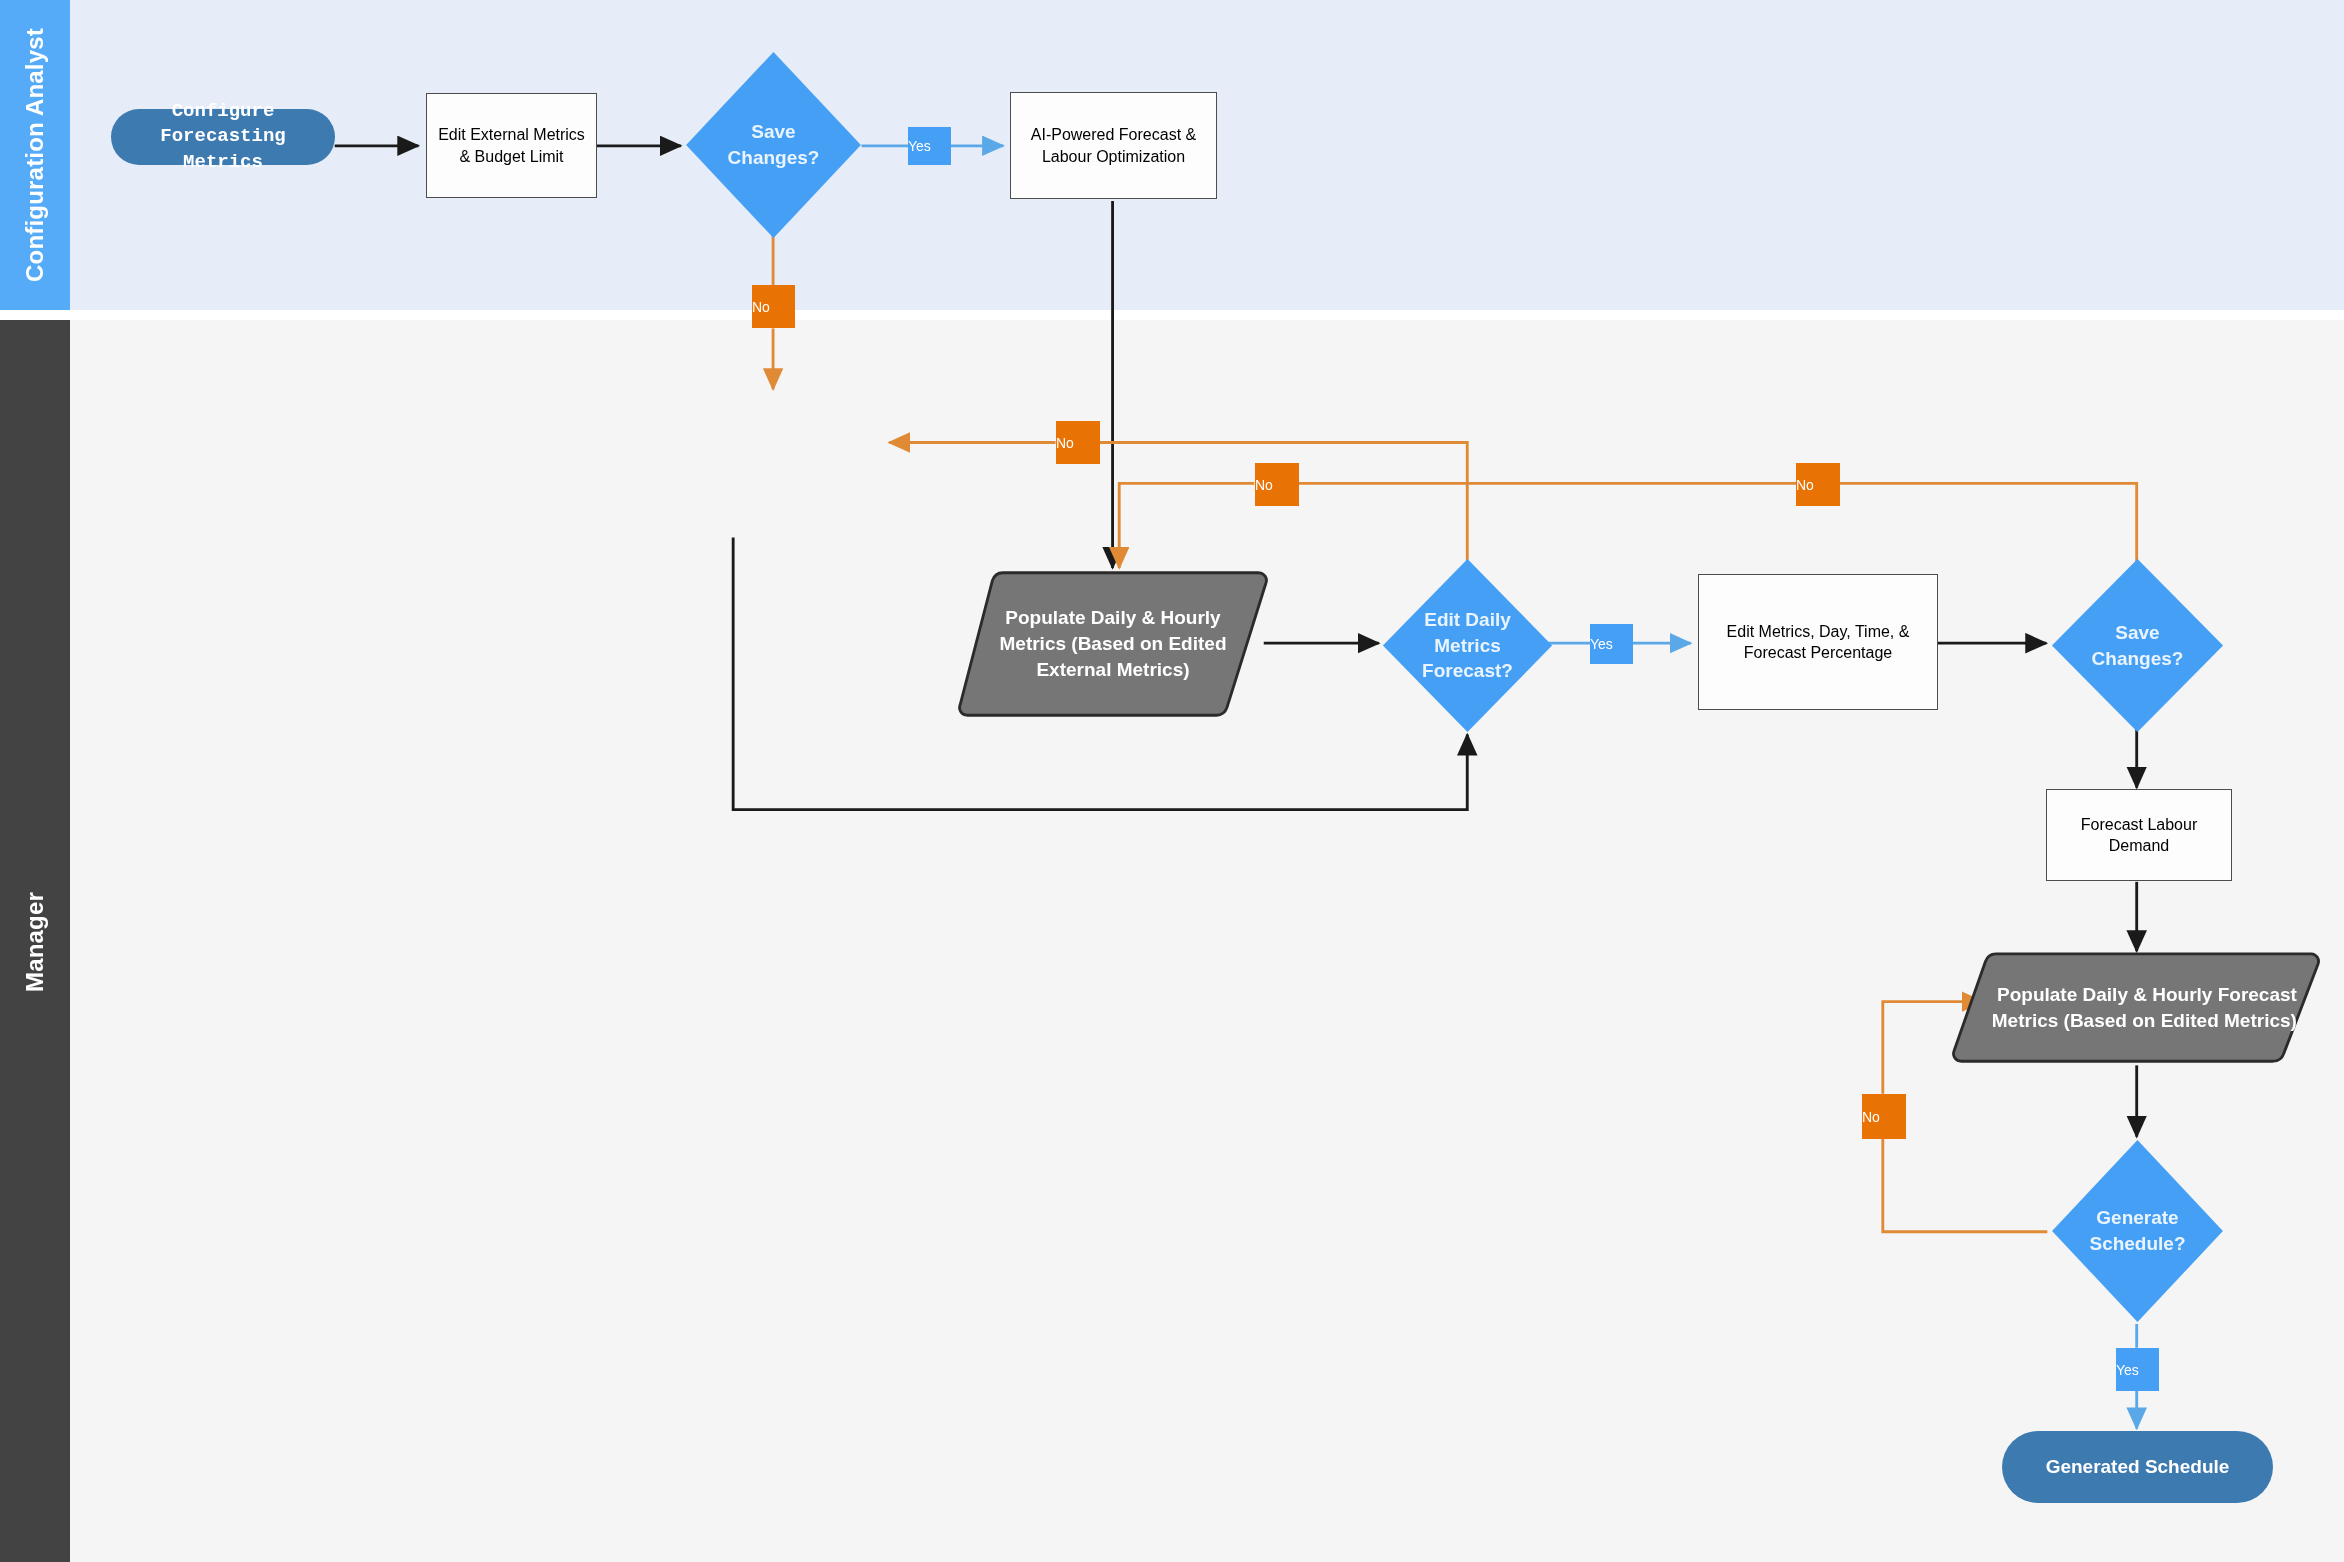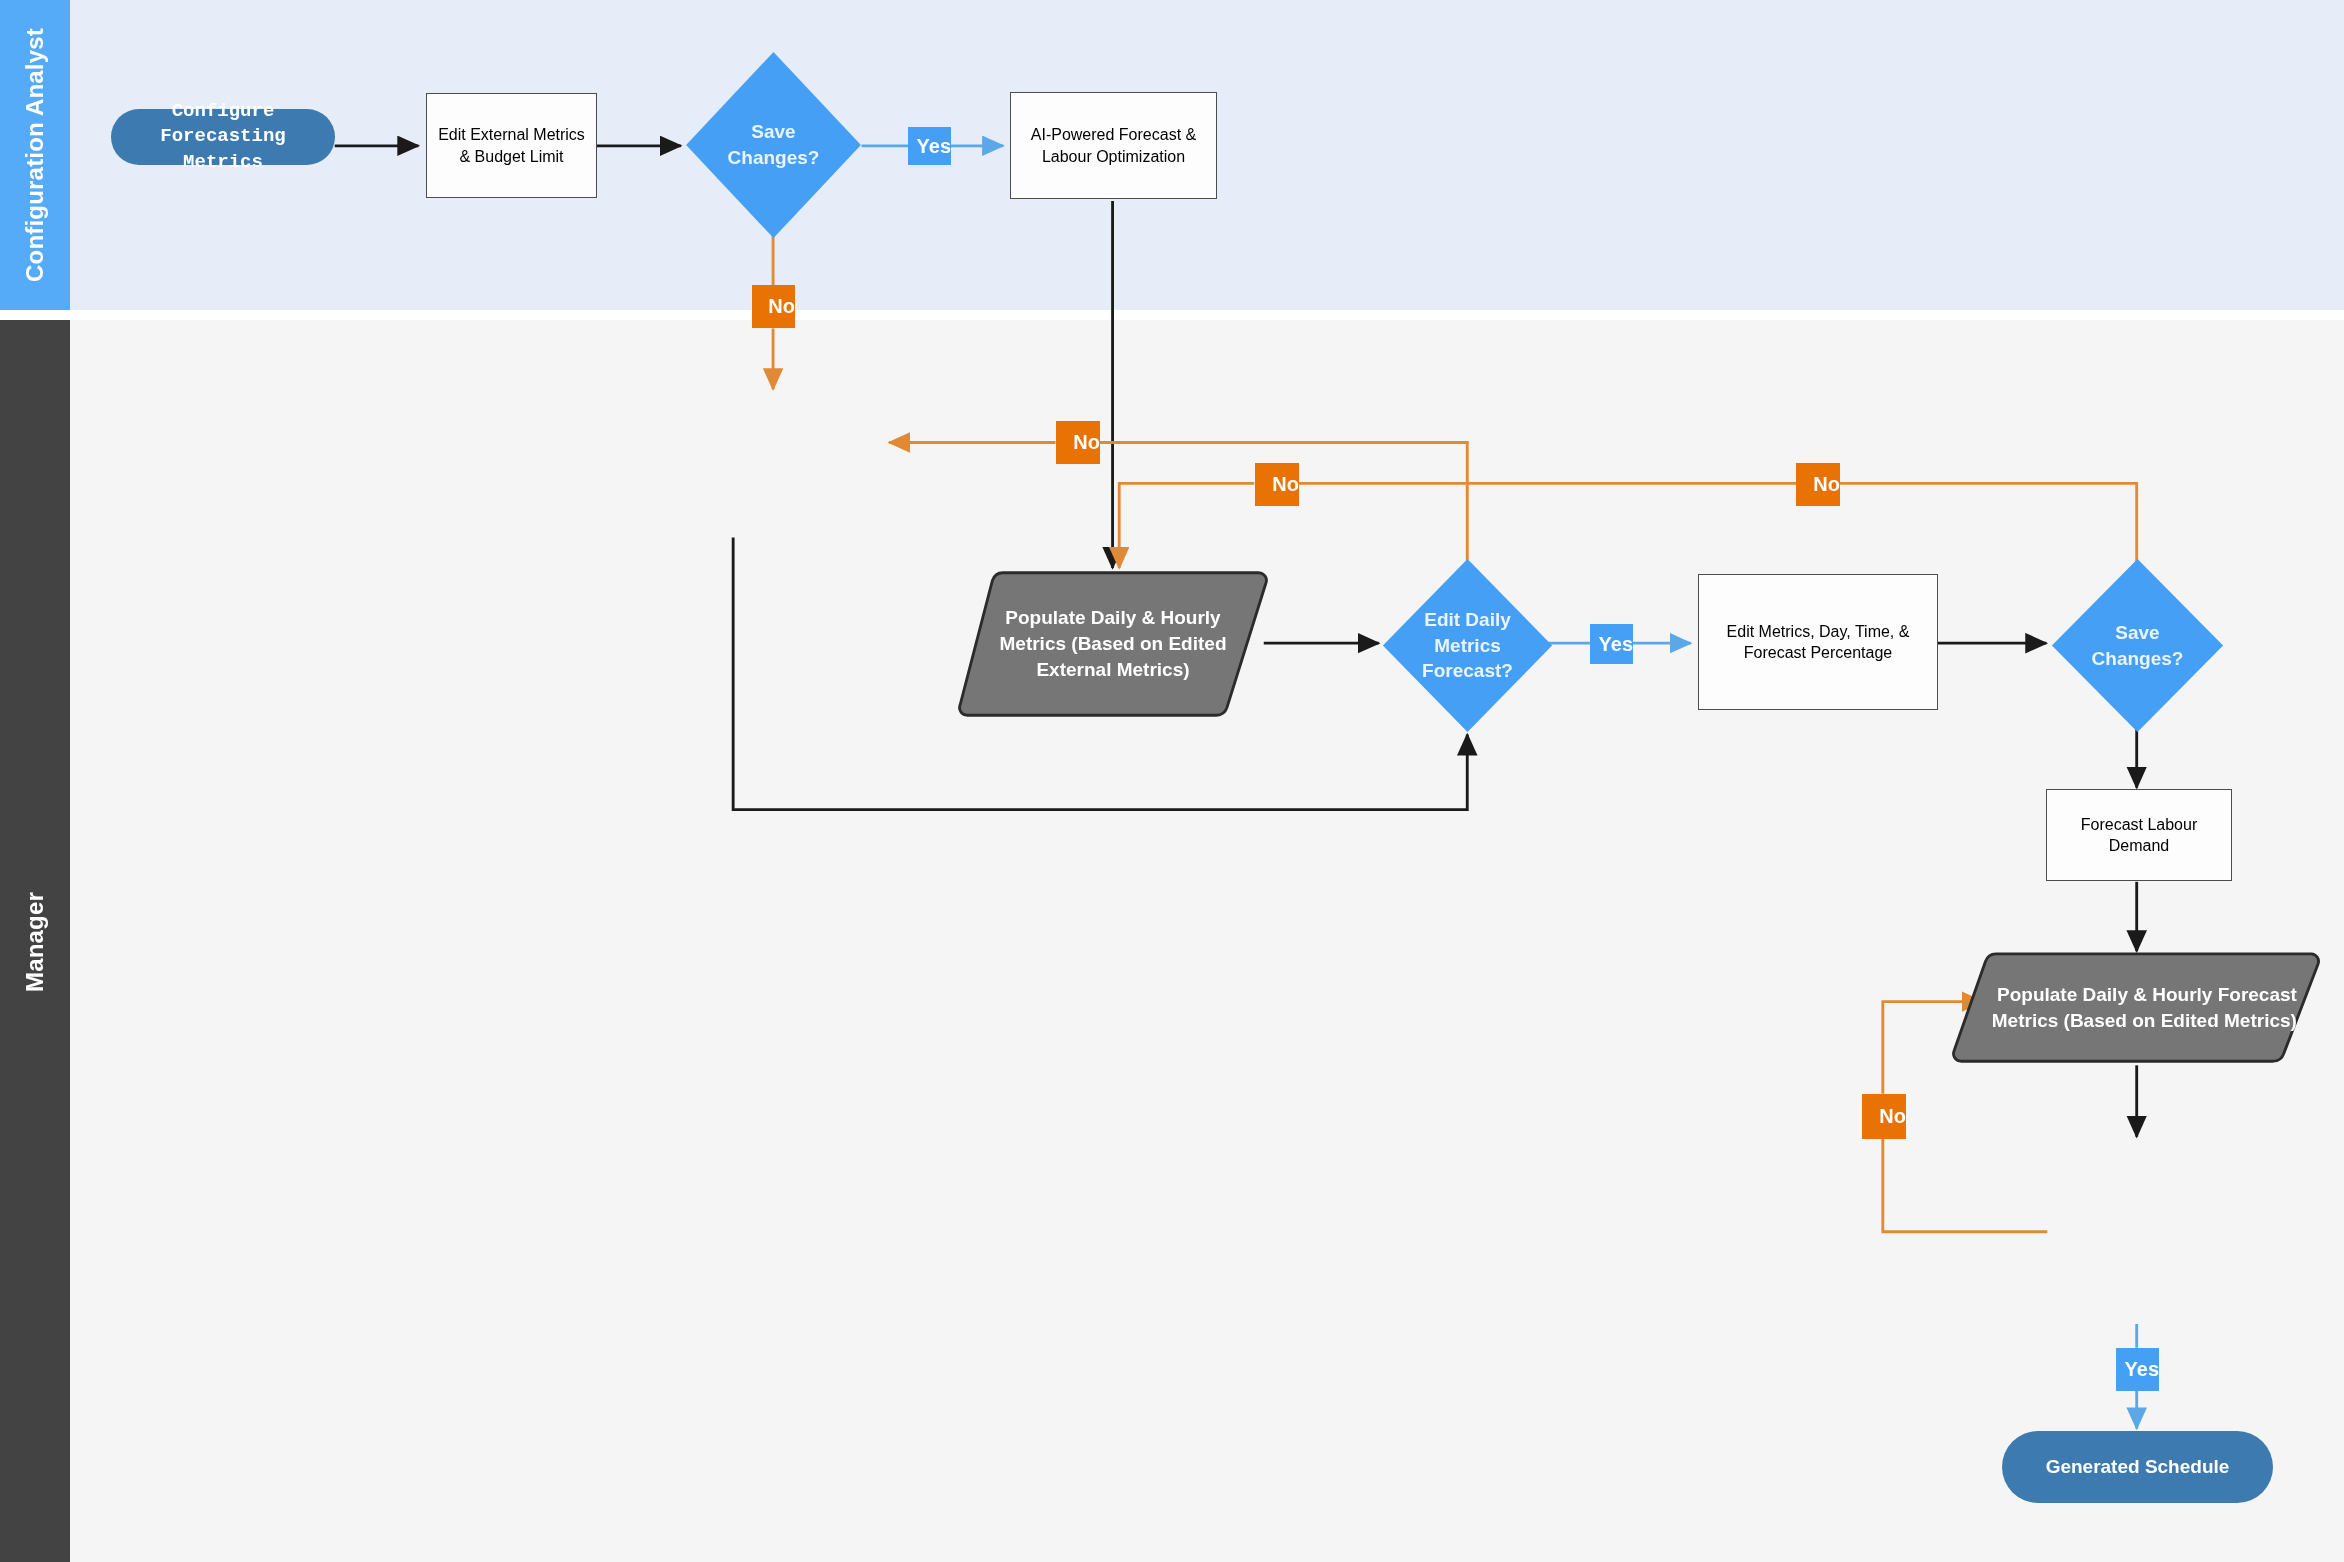--- a/index.html
+++ b/index.html
@@ -115,25 +115,24 @@
     font-size: 19px;
     line-height: 1.35;
     padding: 0 18%;
     box-sizing: border-box;
   }
   
   .edge-label {
     position: absolute;
     display: flex;
     align-items: center;
-    justify-content: flex-end;
+    justify-content: flex-start;
     color: #ffffff;
-    font-size: 20px;
-    box-sizing: border-box;
-    font-weight: bold;
+    font-size: 14px;
+    box-sizing: border-box;
   }
   .edge-label.yes { background: #45a0f5; }
   .edge-label.no  { background: #e87203; }
 </style>
 </head>
 <body>
 
 <div id="canvas">
 
   <div class="lane-top-body lane-body"></div>
@@ -248,20 +247,26 @@
     <span>Forecast Labour Demand</span>
   </div>
 
   <div class="node-data-wrap" style="left:1950px; top:951px; width:373px; height:114px;">
     <svg width="373" height="114" viewBox="0 0 392 120">
       <path d="M48,3 H380 a8,8 0 0 1 7,11 L351,108 a12,12 0 0 1 -11,8 H11 a8,8 0 0 1 -7,-11 L37,11 a12,12 0 0 1 11,-8 z" fill="#767676" stroke="#2b2b2b" stroke-width="3"></path>
     </svg>
     <div class="node-data-label" style="font-size:19px; padding:0 7%;text-align:right;">Populate Daily &amp; Hourly Forecast Metrics (Based on Edited Metrics)</div>
   </div>
 
+  <div class="node-decision-wrap" style="left:2050px; top:1138px; width:175px; height:186px;">
+    <svg width="175" height="186" viewBox="0 0 184 196">
+      <polygon points="92,2 182,98 92,194 2,98" fill="#45a0f5"></polygon>
+    </svg>
+    <div class="node-decision-label">Generate Schedule?</div>
+  </div>
 
   <div class="node node-terminator" style="left:2002px; top:1431px; width:271px; height:72px; padding:0 19px;">
     <span>Generated Schedule</span>
   </div>
 
   <div class="edge-label yes" style="left:908px; top:127px; width:43px; height:38px;">
     <span>Yes</span>
   </div>
 
   <div class="edge-label no" style="left:752px; top:285px; width:43px; height:43px;">

